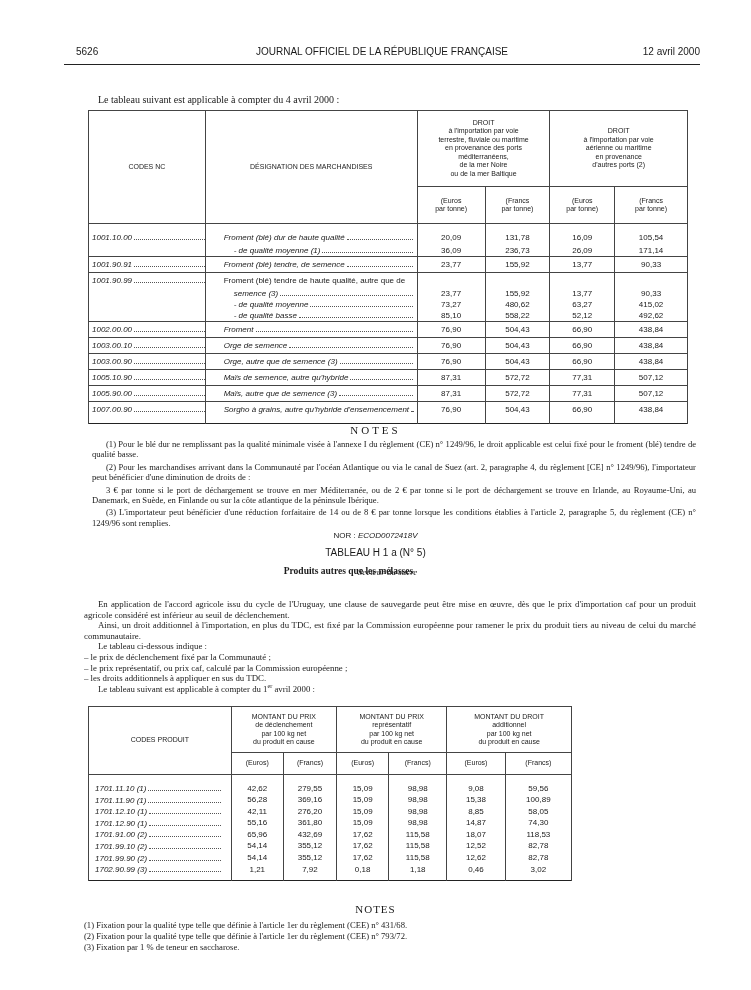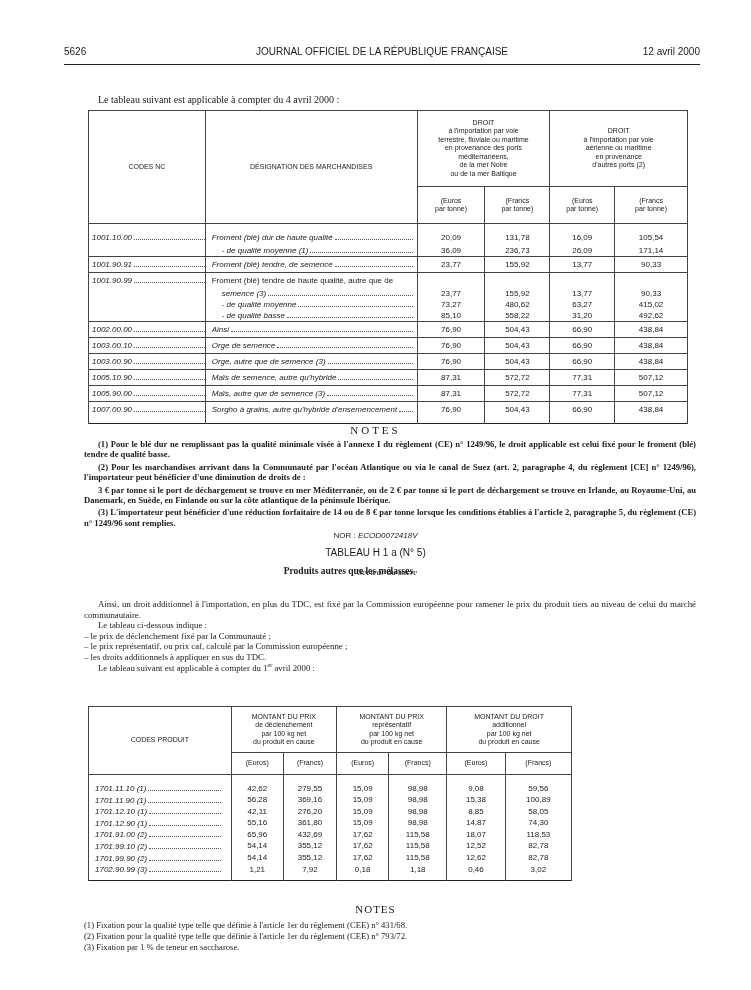--- a/index.html
+++ b/index.html
@@ -1,47 +1,47 @@
 <!DOCTYPE html>
 <html><head>
 <meta charset="utf-8">
 <style>
   html, body { margin: 0; padding: 0; background: #ffffff; }
   body { width: 751px; height: 990px; position: relative; overflow: hidden; color: #1a1a1a; }
   .sans { font-family: "Liberation Sans", "DejaVu Sans", sans-serif; }
   .serif { font-family: "Liberation Serif", "DejaVu Serif", serif; }
 
   .header { position: absolute; left: 64px; top: 46px; width: 636px; height: 14px; font-size: 10px; }
-  .header .num { position: absolute; left: 0; top: 0; }
+  .header .num { position: absolute; left: 12px; top: 0; }
   .header .title { position: absolute; left: 0; right: 0; top: 0; text-align: center; }
   .header .date { position: absolute; right: 0; top: 0; }
   .header-rule { position: absolute; left: 64px; top: 64px; width: 636px; border-top: 1px solid #222; }
 
   .intro { position: absolute; left: 98px; top: 94px; font-size: 10px; }
 
   table.t { position: absolute; border-collapse: collapse; font-family: "Liberation Sans", "DejaVu Sans", sans-serif; }
   table.t td, table.t th { padding: 0; vertical-align: middle; font-weight: normal; }
 
   
   #t1 { left: 88px; top: 110px; width: 600px; border: 1.5px solid #222; }
   #t1 th { border: 1px solid #444; font-size: 7px; line-height: 8.5px; text-align: center; }
   #t1 .h1 { height: 76px; }
   #t1 .h2 { height: 37px; }
   #t1 td { border-left: 1px solid #444; border-right: 1px solid #444; font-size: 8px; line-height: 11px; }
   #t1 td.code { padding-left: 3px; white-space: nowrap; overflow: hidden; }
-  #t1 td.desc { padding-left: 6px; padding-right: 4px; }
+  #t1 td.desc { padding-left: 18px; padding-right: 4px; }
   #t1 td.val { text-align: center; }
   #t1 tr.bt td { border-top: 1px solid #444; }
   .dots { display: flex; align-items: baseline; }
   .dots .txt { white-space: nowrap; font-style: italic; }
   .dots .fill { flex: 1; border-bottom: 1px dotted #555; margin-left: 2px; height: 7px; }
 
   .notes-title { position: absolute; left: 0; width: 751px; text-align: center; font-size: 11px; letter-spacing: 3px; }
   .notes { position: absolute; left: 84px; width: 612px; font-size: 8.6px; line-height: 10.4px; text-align: justify; }
-  .notes p { margin: 0 0 2px 0; text-indent: 14px; font-weight: bold; }
+  .notes p { margin: 0 0 2px 8px; text-indent: 14px; }
 
   .nor { position: absolute; left: 0; width: 751px; top: 531px; text-align: center; font-size: 8px; }
   .nor i { font-style: italic; }
   .tableau { position: absolute; left: 0; width: 751px; top: 547px; text-align: center; font-size: 10px; }
   .secteur { position: absolute; left: 0; width: 751px; top: 567px; text-align: center; font-size: 9px; font-style: italic; padding-left: 12px; }
   .produits { position: absolute; left: 0; width: 697px; top: 566px; text-align: center; font-size: 9.5px; font-weight: bold; }
 
   .body-text { position: absolute; left: 84px; width: 612px; font-size: 8.8px; line-height: 10.6px; text-align: justify; }
   .body-text p { margin: 0; text-indent: 14px; }
   .body-text p.noind { text-indent: 0; }
@@ -266,36 +266,36 @@
             <span class="fill"></span>
           </div>
         </td>
         <td class="val" style="height: 11px;">
           <div>85,10</div>
         </td>
         <td class="val" style="height: 11px;">
           <div>558,22</div>
         </td>
         <td class="val" style="height: 11px;">
-          <div>31,20</div>
+          <div>52,12</div>
         </td>
         <td class="val" style="height: 11px;">
           <div>492,62</div>
         </td>
       </tr>
       <tr class="bt">
         <td class="code" style="height: 15px;">
           <div class="dots">
             <span class="txt">1002.00.00</span>
             <span class="fill"></span>
           </div>
         </td>
         <td class="desc" style="height: 15px;">
           <div class="dots">
-            <span class="txt">Ainsi</span>
+            <span class="txt">Froment</span>
             <span class="fill"></span>
           </div>
         </td>
         <td class="val" style="height: 15px;">
           <div>76,90</div>
         </td>
         <td class="val" style="height: 15px;">
           <div>504,43</div>
         </td>
         <td class="val" style="height: 15px;">
@@ -445,20 +445,21 @@
   <p>3 € par tonne si le port de déchargement se trouve en mer Méditerranée, ou de 2 € par tonne si le port de déchargement se trouve en Irlande, au Royaume-Uni, au Danemark, en Suède, en Finlande ou sur la côte atlantique de la péninsule Ibérique.</p>
   <p>(3) L'importateur peut bénéficier d'une réduction forfaitaire de 14 ou de 8 € par tonne lorsque les conditions établies à l'article 2, paragraphe 5, du règlement (CE) n° 1249/96 sont remplies.</p>
 </div>
 
 <div class="nor sans"><span>NOR : </span><i>ECOD0072418V</i></div>
 <div class="tableau sans">TABLEAU H 1 a (N° 5)</div>
 <div class="secteur serif">Secteur du sucre</div>
 <div class="produits serif">Produits autres que les mélasses</div>
 
 <div class="body-text serif" style="top:599px">
+  <p>En application de l'accord agricole issu du cycle de l'Uruguay, une clause de sauvegarde peut être mise en œuvre, dès que le prix d'importation caf pour un produit agricole considéré est inférieur au seuil de déclenchement.</p>
   <p>Ainsi, un droit additionnel à l'importation, en plus du TDC, est fixé par la Commission européenne pour ramener le prix du produit tiers au niveau de celui du marché communautaire.</p>
   <p>Le tableau ci-dessous indique :</p>
   <p class="noind">– le prix de déclenchement fixé par la Communauté ;</p>
   <p class="noind">– le prix représentatif, ou prix caf, calculé par la Commission européenne ;</p>
   <p class="noind">– les droits additionnels à appliquer en sus du TDC.</p>
   <p><span id="intro2">Le tableau suivant est applicable à compter du 1<sup>er</sup> avril 2000 :</span></p>
 </div>
 
 <table class="t" id="t2">
   <colgroup>

